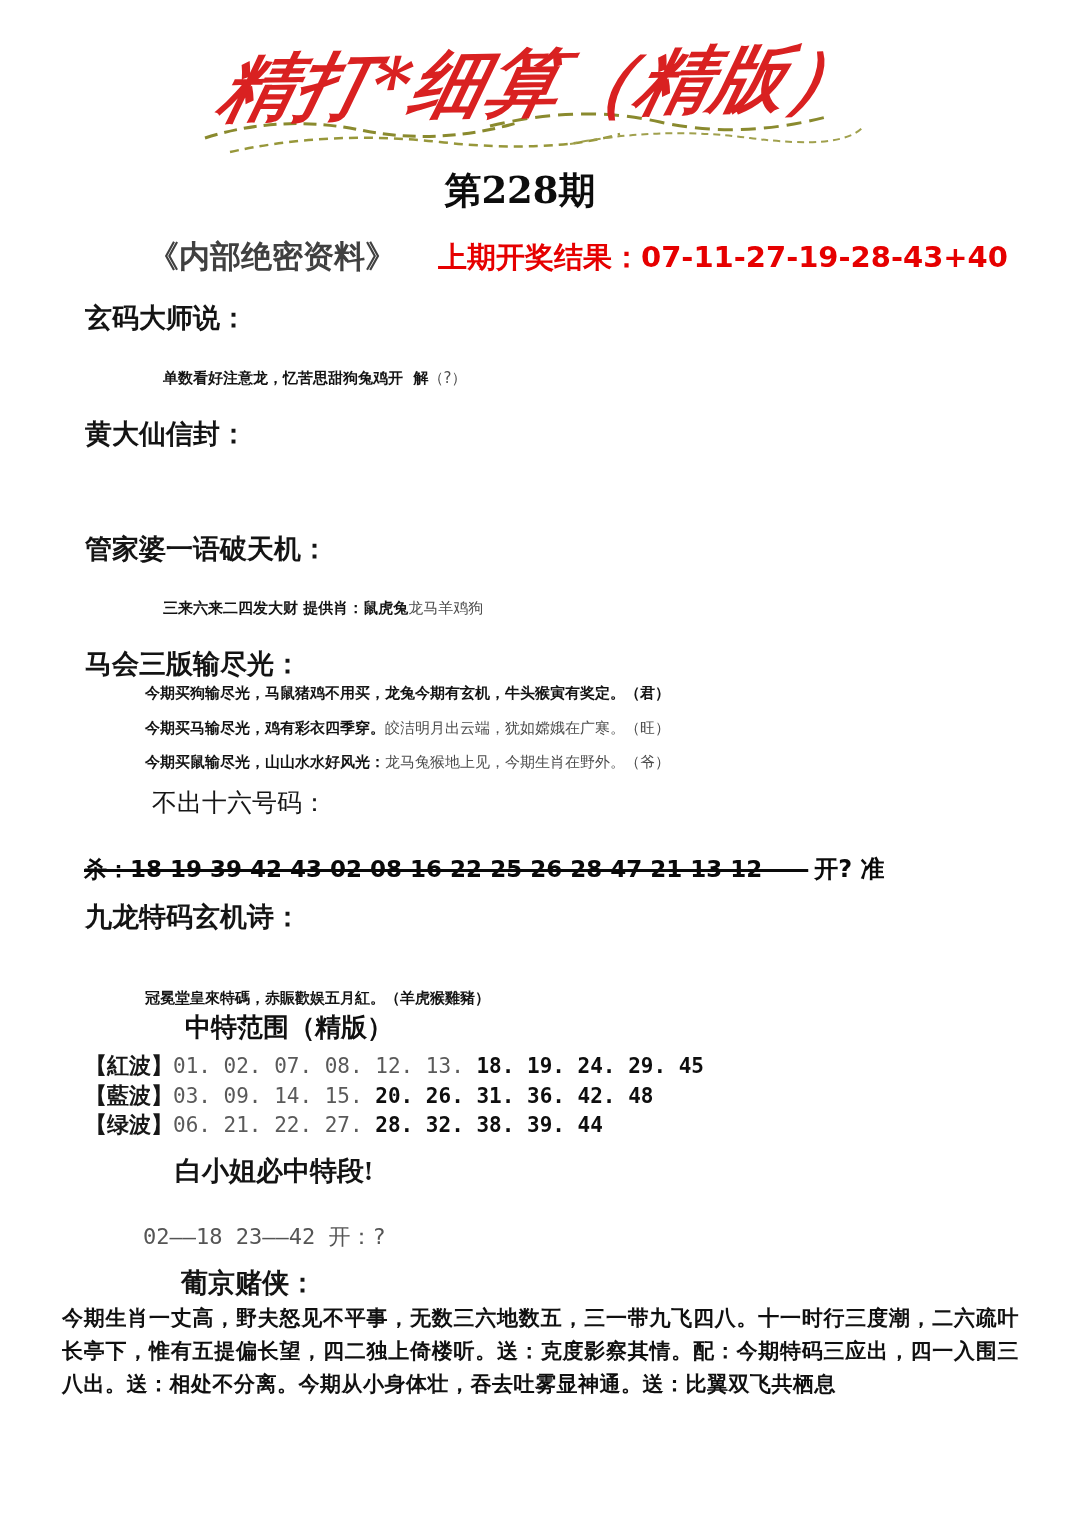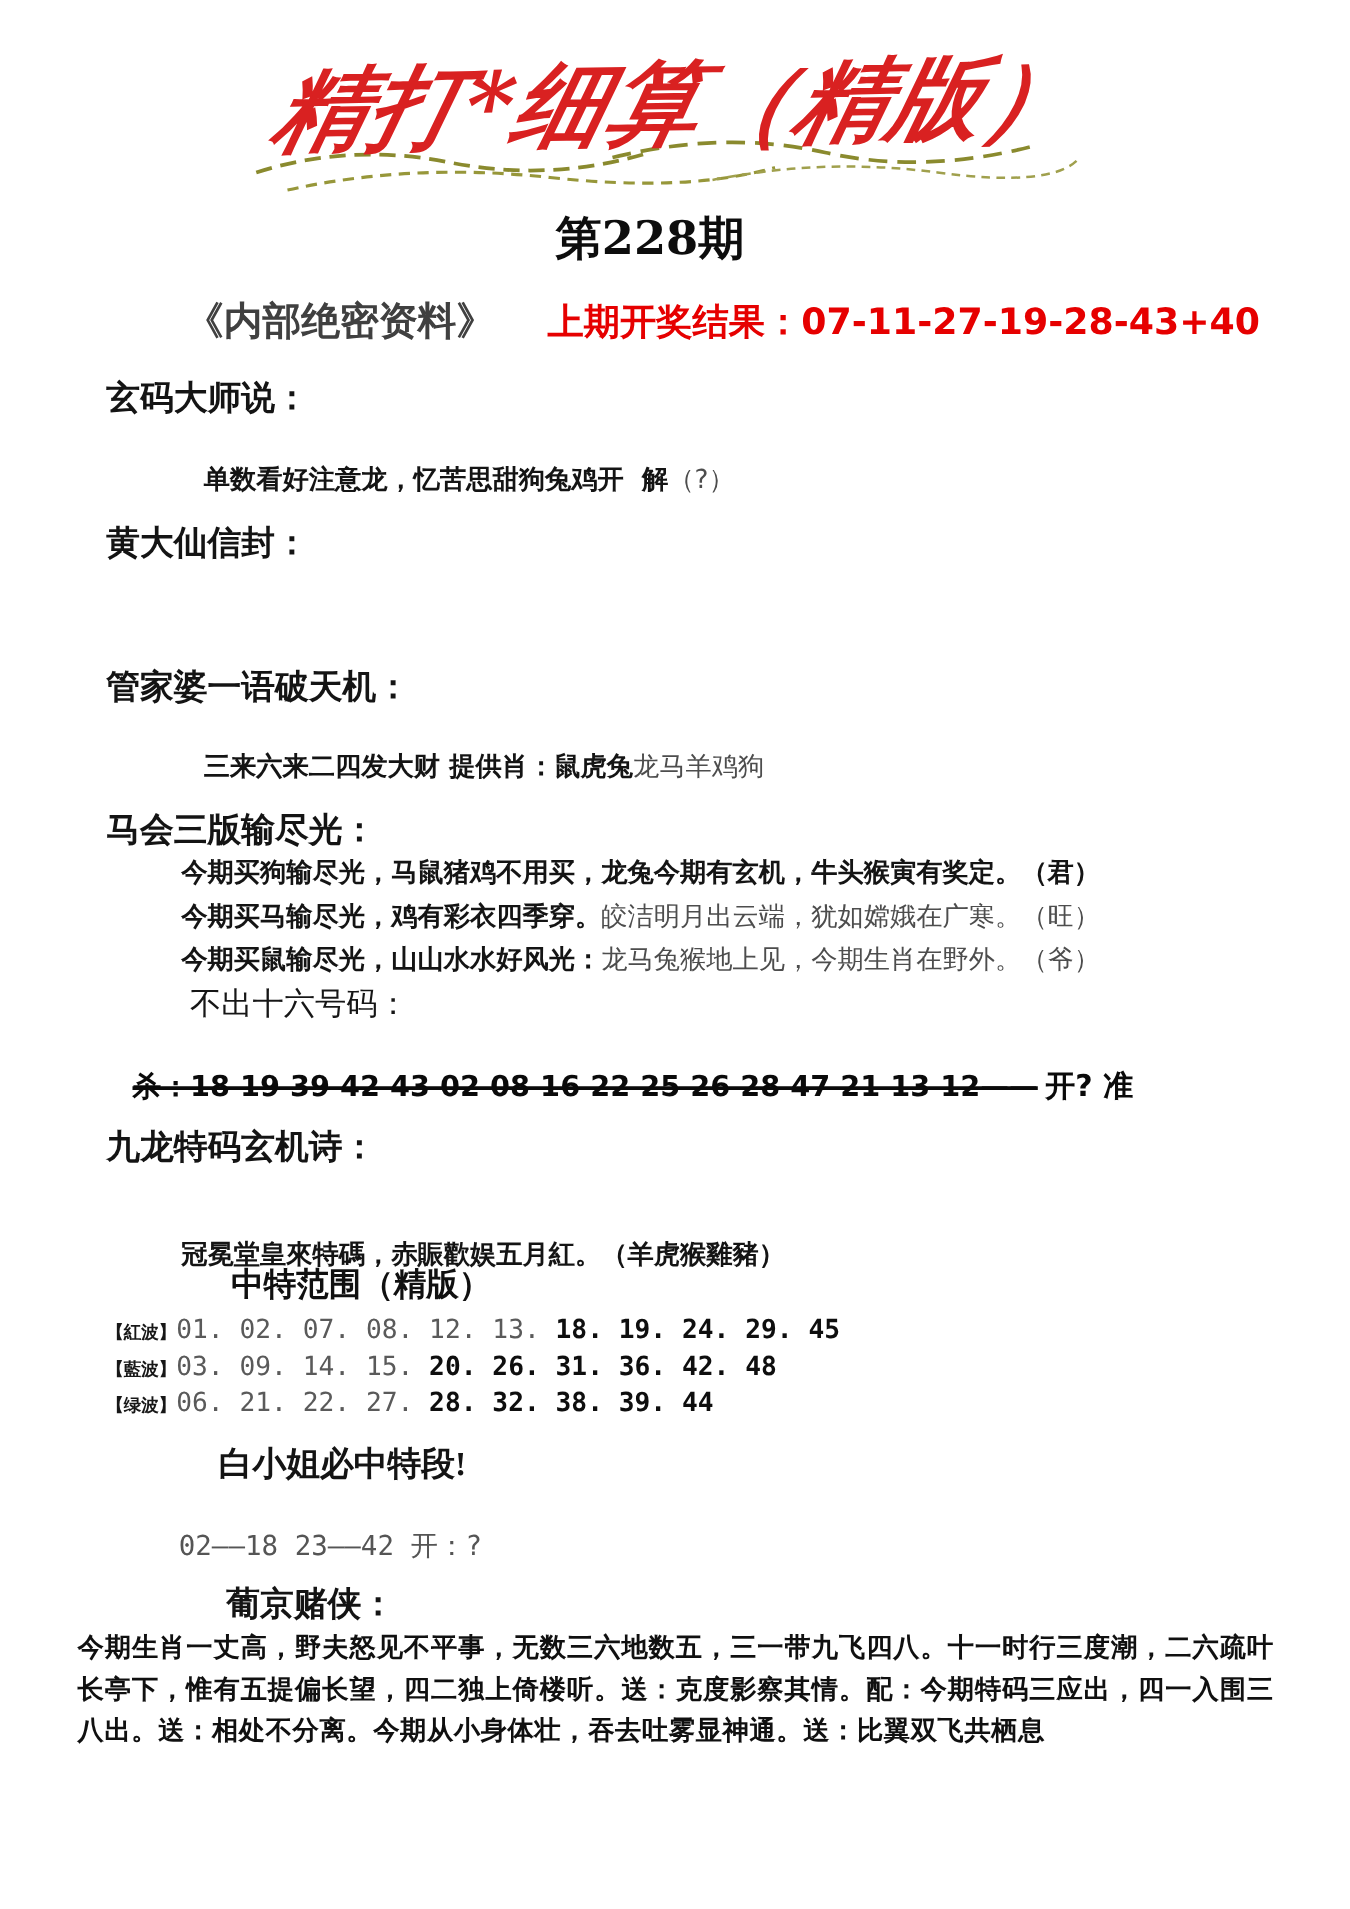--- a/index.html
+++ b/index.html
@@ -37,21 +37,21 @@
     top:238px;left:438px;
     font-size:29px;font-weight:bold;color:#e60000;white-space:nowrap;
   }
   
   .h-section{
     font-family:Liberation Serif, serif;
     font-size:27px;font-weight:bold;color:#141414;white-space:nowrap;
   }
   
   .t-content{
-    font-size:21px;color:#1b1b1b;white-space:pre-wrap;text-align:right;
+    font-size:15px;color:#1b1b1b;white-space:pre-wrap;text-align:right;
   }
   .t-content .b{font-weight:bold;color:#141414;}
   .t-content .l{font-weight:normal;color:#4d4d4d;}
   .sub-label{
     font-family:"DejaVu Serif","Liberation Serif",serif;
     font-size:25px;font-weight:500;color:#161616;white-space:nowrap;
   }
   
   .kill{
     font-size:23px;font-weight:bold;color:#0a0a0a;white-space:nowrap;
@@ -59,21 +59,21 @@
   .kill .struck{text-decoration:line-through;text-decoration-thickness:3px;}
   .kill .tail{margin-left:6px;font-size:24px;}
   
   .range-title{
     font-family:"DejaVu Serif","Liberation Serif",serif;
     font-size:26px;font-weight:bold;color:#101010;white-space:nowrap;
   }
   .wave-row{white-space:nowrap;}
   .wave-label{
     font-family:"DejaVu Serif","Liberation Serif",serif;
-    font-size:14px;font-weight:bold;color:#171717;
+    font-size:22px;font-weight:bold;color:#171717;
   }
   .wave-nums{font-family:"DejaVu Sans Mono","Liberation Mono",monospace;font-size:21px;}
   .wave-nums .l{color:#5a5a5a;font-weight:normal;}
   .wave-nums .b{color:#0e0e0e;font-weight:bold;}
   
   .lady-line{
     font-family:"DejaVu Sans Mono","Liberation Mono",monospace;
     font-size:22px;color:#555555;white-space:nowrap;
   }
   
@@ -109,21 +109,21 @@
 
   <div class="abs h-section" style="top:531px;left:85px;">管家婆一语破天机：</div>
   <div class="abs t-content" style="top:599px;left:163px;"><span class="b">三来六来二四发大财 提供肖：鼠虎兔</span><span class="l">龙马羊鸡狗</span></div>
 
   <div class="abs h-section" style="top:646px;left:85px;">马会三版输尽光：</div>
   <div class="abs t-content" style="top:684px;left:145px;"><span class="b">今期买狗输尽光，马鼠猪鸡不用买，龙兔今期有玄机，牛头猴寅有奖定。（君）</span><span class="l"></span></div>
   <div class="abs t-content" style="top:719px;left:145px;"><span class="b">今期买马输尽光，鸡有彩衣四季穿。</span><span class="l">皎洁明月出云端，犹如嫦娥在广寒。（旺）</span></div>
   <div class="abs t-content" style="top:753px;left:145px;"><span class="b">今期买鼠输尽光，山山水水好风光：</span><span class="l">龙马兔猴地上见，今期生肖在野外。（爷）</span></div>
 
   <div class="abs sub-label" style="top:786px;left:152px;">不出十六号码：</div>
-  <div class="abs kill" style="top:853px;left:106px;"><span class="struck">杀：18 19 39 42 43 02 08 16 22 25 26 28 47 21 13 12——</span><span class="tail">开? 准</span></div>
+  <div class="abs kill" style="top:853px;left:84px;"><span class="struck">杀：18 19 39 42 43 02 08 16 22 25 26 28 47 21 13 12——</span><span class="tail">开? 准</span></div>
 
   <div class="abs h-section" style="top:899px;left:85px;">九龙特码玄机诗：</div>
   <div class="abs t-content" style="top:989px;left:145px;"><span class="b">冠冕堂皇來特碼，赤賑歡娱五月紅。（羊虎猴雞豬）</span></div>
 
   <div class="abs range-title" style="top:1010px;left:185px;">中特范围（精版）</div>
 
   <div class="abs wave-row" style="top:1051px;left:85px;"><span class="wave-label">【紅波】</span><span class="wave-nums"><span class="l">01. 02. 07. 08. 12. 13. </span><span class="b">18. 19. 24. 29. 45</span></span></div>
 
   <div class="abs wave-row" style="top:1081px;left:85px;"><span class="wave-label">【藍波】</span><span class="wave-nums"><span class="l">03. 09. 14. 15. </span><span class="b">20. 26. 31. 36. 42. 48</span></span></div>
 

